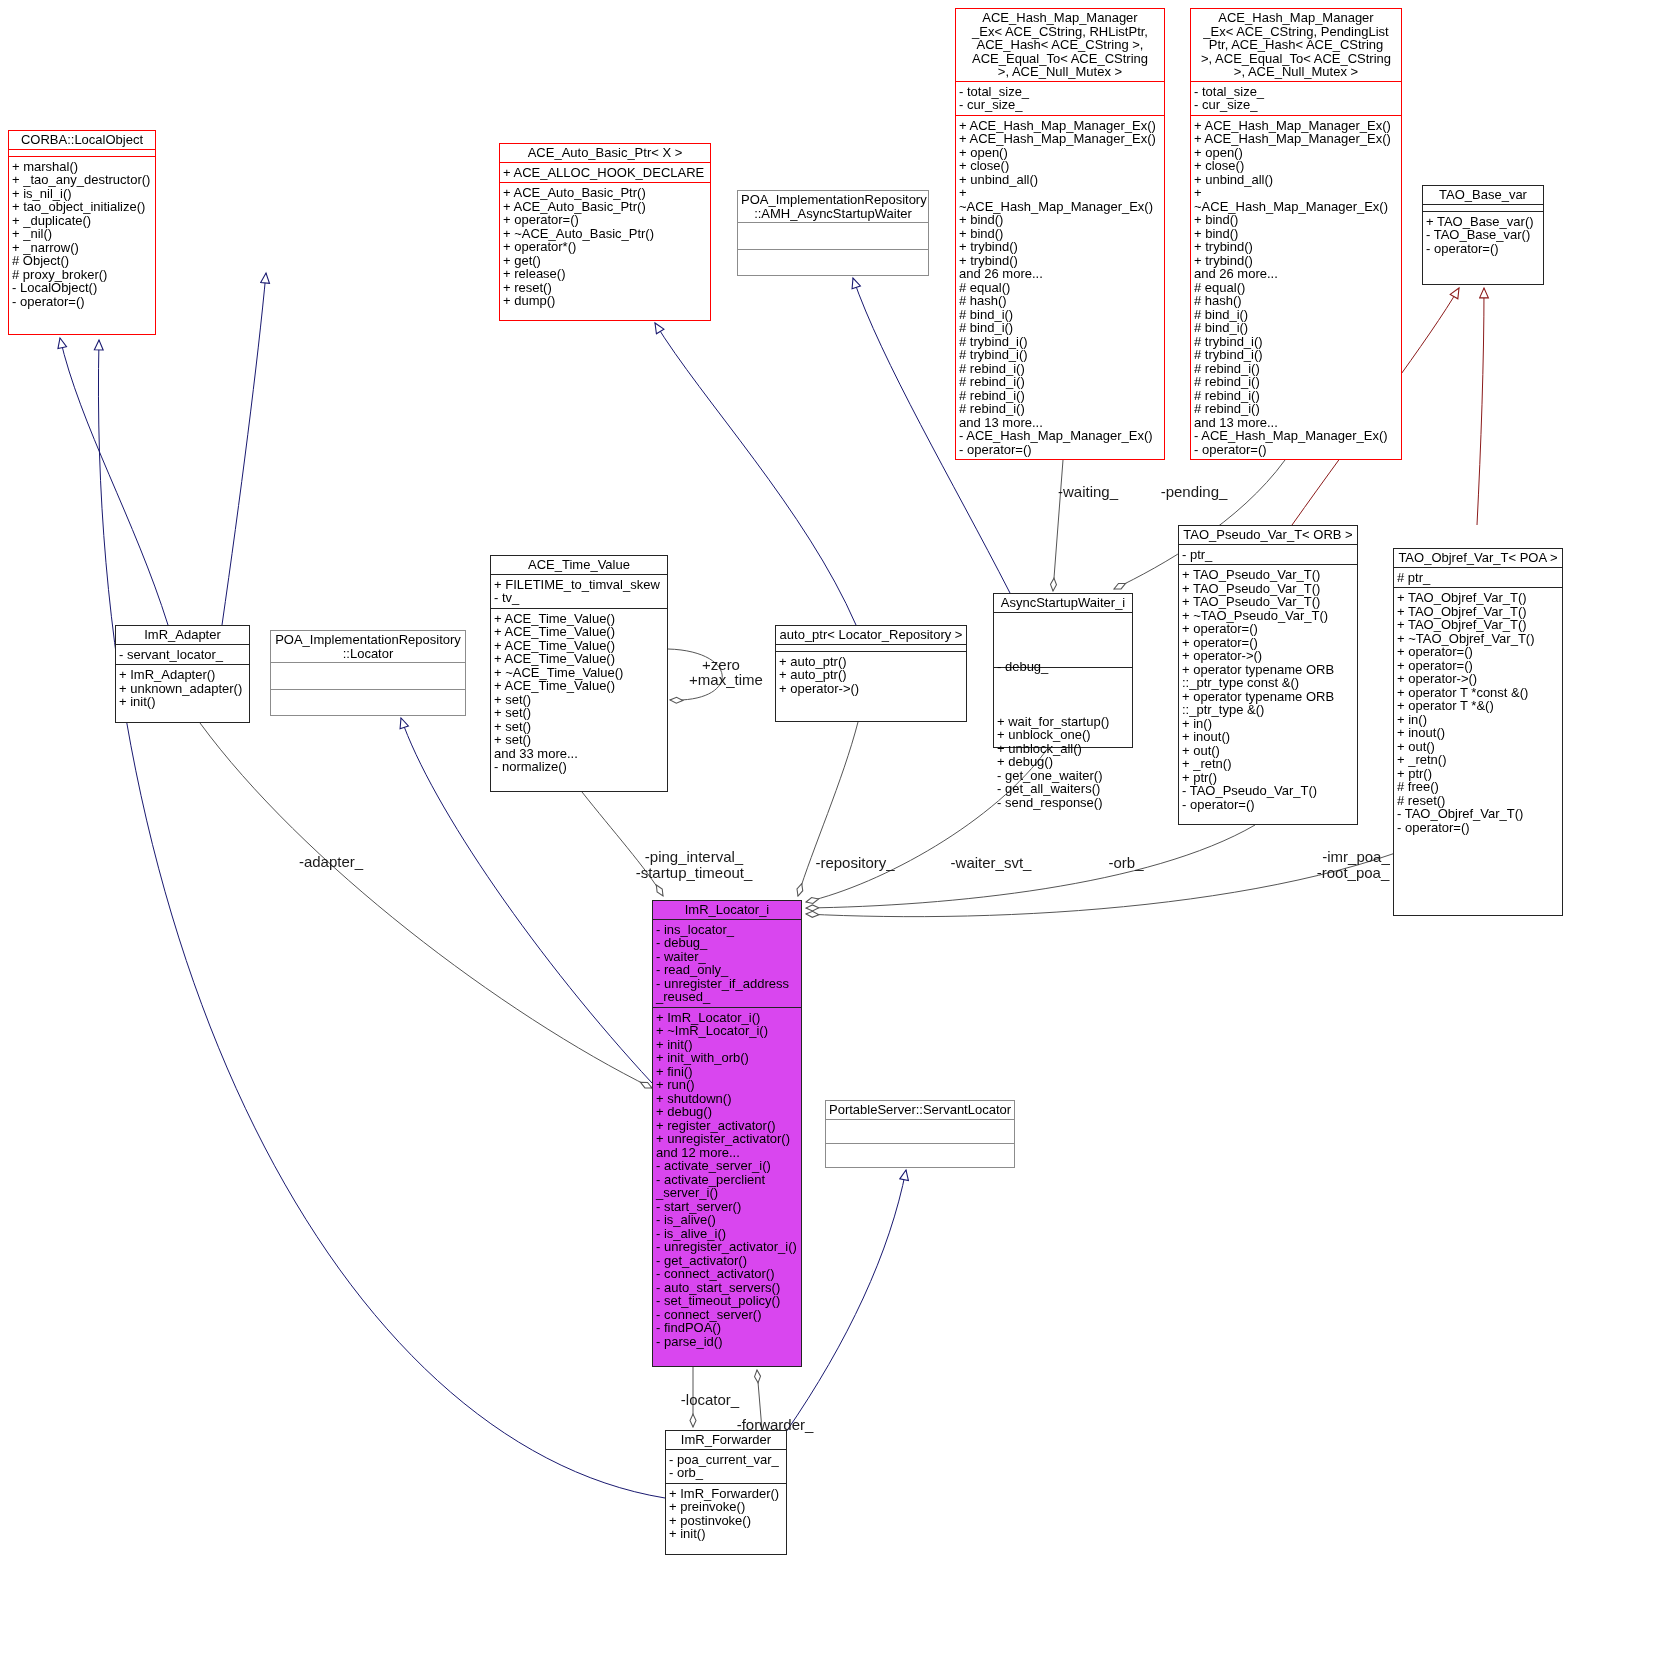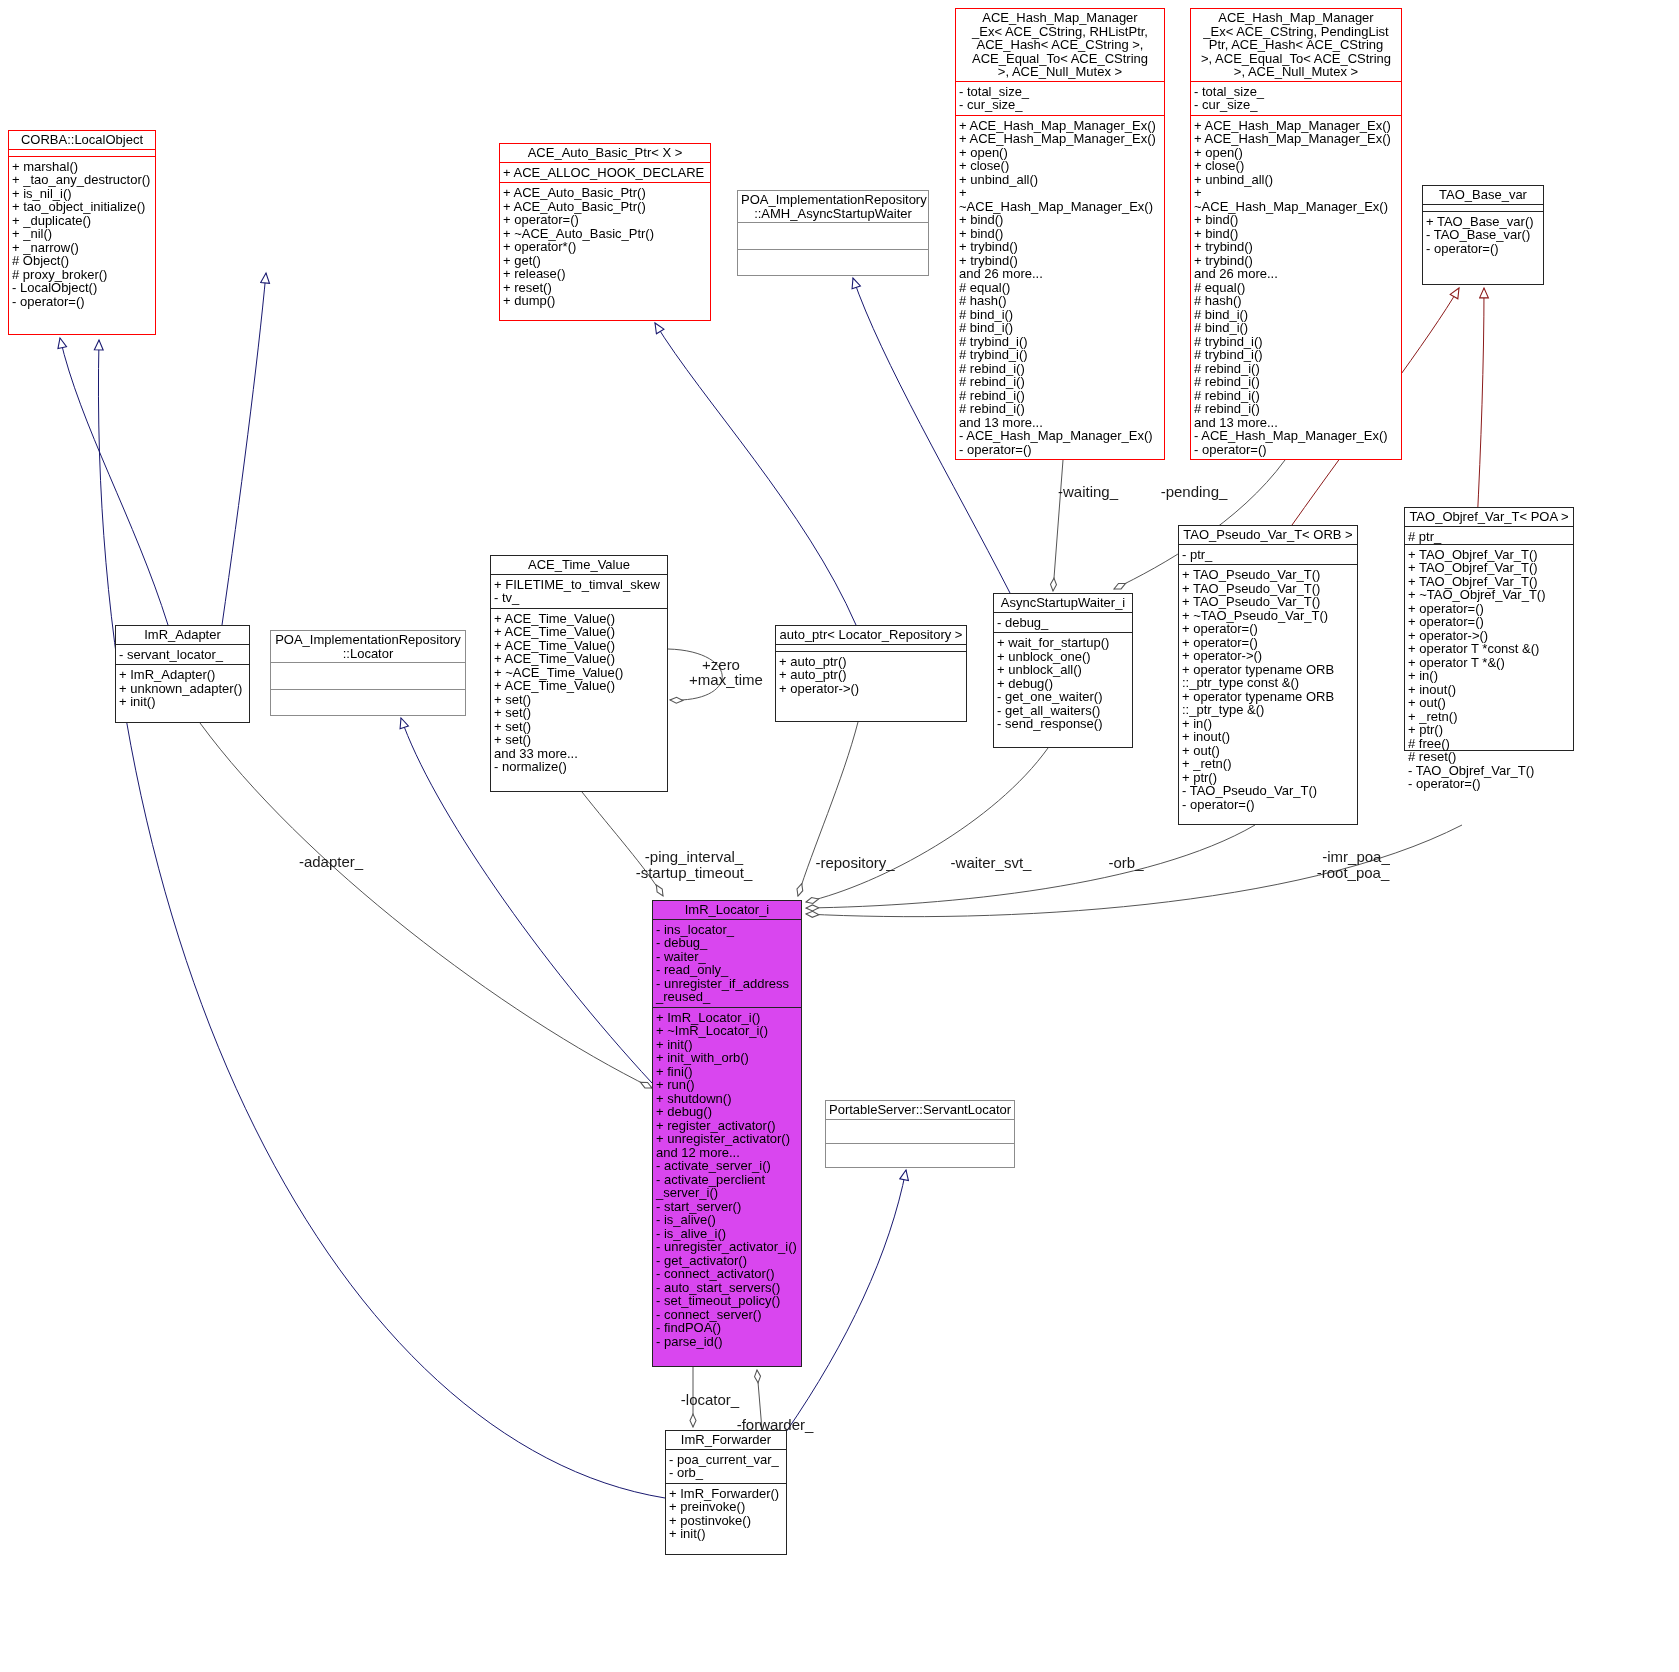--- a/index.html
+++ b/index.html
@@ -274,21 +274,21 @@
     </div>
     <div class="uml-class b-black" style="left: 775px; top: 625px; width: 192px; height: 97px;">
       <div class="uml-title">auto_ptr&lt; Locator_Repository &gt;</div>
       <div class="uml-sec"></div>
       <div class="uml-sec grow">
         <div class="uml-m">+ auto_ptr()</div>
         <div class="uml-m">+ auto_ptr()</div>
         <div class="uml-m">+ operator-&gt;()</div>
       </div>
     </div>
-    <div class="uml-class b-black" style="left: 993px; top: 593px; width: 140px; height: 155px;">
+    <div class="uml-class b-black" style="left: 993px; top: 593px; width: 140px; height: 155px; gap: 44px;">
       <div class="uml-title">AsyncStartupWaiter_i</div>
       <div class="uml-sec">
         <div class="uml-m">- debug_</div>
       </div>
       <div class="uml-sec grow">
         <div class="uml-m">+ wait_for_startup()</div>
         <div class="uml-m">+ unblock_one()</div>
         <div class="uml-m">+ unblock_all()</div>
         <div class="uml-m">+ debug()</div>
         <div class="uml-m">- get_one_waiter()</div>
@@ -315,21 +315,21 @@
 ::_ptr_type &amp;()</div>
         <div class="uml-m">+ in()</div>
         <div class="uml-m">+ inout()</div>
         <div class="uml-m">+ out()</div>
         <div class="uml-m">+ _retn()</div>
         <div class="uml-m">+ ptr()</div>
         <div class="uml-m">- TAO_Pseudo_Var_T()</div>
         <div class="uml-m">- operator=()</div>
       </div>
     </div>
-    <div class="uml-class b-black" style="left: 1393px; top: 507px; width: 170px; height: 244px; margin-left: 11px;">
+    <div class="uml-class b-black" style="left: 1393px; top: 548px; width: 170px; height: 368px;">
       <div class="uml-title">TAO_Objref_Var_T&lt; POA &gt;</div>
       <div class="uml-sec">
         <div class="uml-m"># ptr_</div>
       </div>
       <div class="uml-sec grow">
         <div class="uml-m">+ TAO_Objref_Var_T()</div>
         <div class="uml-m">+ TAO_Objref_Var_T()</div>
         <div class="uml-m">+ TAO_Objref_Var_T()</div>
         <div class="uml-m">+ ~TAO_Objref_Var_T()</div>
         <div class="uml-m">+ operator=()</div>

